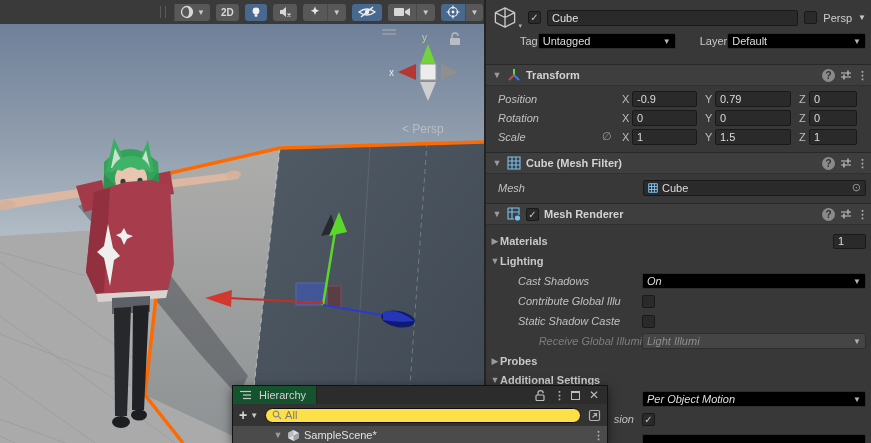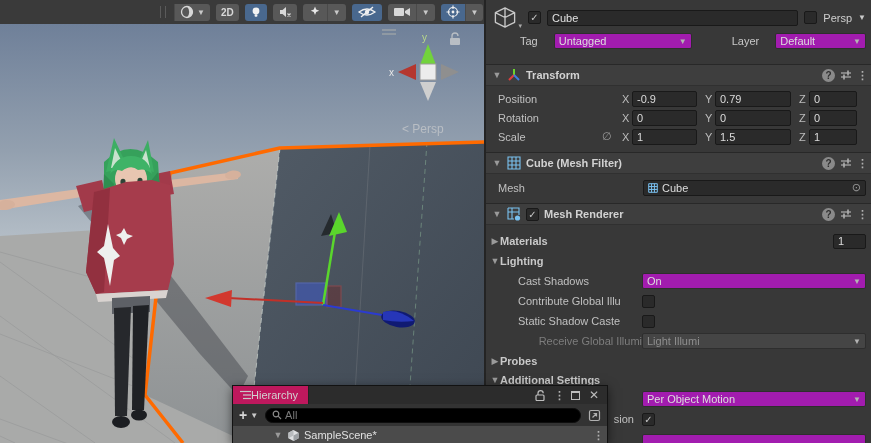--- a/index.html
+++ b/index.html
@@ -24,64 +24,64 @@
   .scene svg { display:block; }
   .persp-label { fill:#b9bec4; font-size:12px; }
   .axis-label { font-size:10px; }
 
   
   .inspector { position:absolute; left:484px; top:0; width:387px; height:443px;
     background:#383838; border-left:2px solid #242424; padding-top:5px; }
   .irow { display:flex; align-items:center; padding-left:12px; padding-right:5px; }
   .head-row1 { height:25px; gap:6px; padding-left:6px; }
   .obj-icon-wrap { position:relative; width:30px; height:25px; }
-  .head-row2 { height:22px; gap:16px; padding-left:34px; }
+  .head-row2 { height:22px; gap:0; padding-left:34px; }
   .namefield { flex:1; height:16px; background:#2a2a2a; border:1px solid #191919; border-radius:2px;
     color:#e2e2e2; padding:0 4px; display:flex; align-items:center; }
   .check { width:13px; height:13px; background:#2a2a2a; border:1px solid #191919; border-radius:2px;
     color:#c6c6c6; font-size:10px; line-height:11px; text-align:center; }
-  .dropdown { height:16px; background:#a21caf; border:1px solid #2e2e2e; border-radius:2px;
+  .dropdown { height:16px; background:#000000; border:1px solid #2e2e2e; border-radius:2px;
     color:#dedede; padding:0 4px; display:flex; align-items:center; justify-content:space-between; }
   .dropdown .tb-caret { color:#b4b4b4; }
   .dropdown.disabled { background:#454545; color:#8e8e8e; }
   .comp-head { height:22px; background:#3e3e3e; border-top:1px solid #282828; border-bottom:1px solid #303030;
     display:flex; align-items:center; gap:5px; padding:0 6px; }
   .comp-title { font-weight:bold; color:#d2d2d2; flex:1; }
   .fold { color:#9a9a9a; font-size:9px; width:10px; text-align:center; }
   .help-ic { width:13px; height:13px; border-radius:50%; background:#8a8a8a; color:#2e2e2e;
     font-weight:bold; font-size:10px; text-align:center; line-height:13px; }
   .kebab { color:#b0b0b0; font-weight:bold; letter-spacing:0; width:8px; text-align:center; }
-  .plabel { width:124px; color:#c0c0c0; white-space:nowrap; overflow:hidden; }
+  .plabel { width:124px; color:#c0c0c0; white-space:nowrap; overflow:hidden;font-style:italic; }
   .plabel.ind { padding-left:20px; width:144px; }
   .plabel.dis { color:#7d7d7d;text-align:right; }
   .vrow { height:19px; }
   .axch { width:10px; color:#bdbdbd; }
   .vfield { height:16px; background:#2a2a2a; border:1px solid #191919; border-radius:2px;
     color:#dcdcdc; padding:0 4px; display:flex; align-items:center; margin-right:8px; }
   .vf1 { width:65px; } .vf2 { width:76px; } .vf3 { width:48px; margin-right:0; }
   .grp { font-weight:bold; color:#c9c9c9; }
   .objfield { flex:1; height:16px; background:#2a2a2a; border:1px solid #191919; border-radius:2px;
     color:#dedede; padding:0 4px; display:flex; align-items:center; gap:4px; }
   .picker { margin-left:auto; color:#9a9a9a; font-size:11px; }
   .matcount { margin-left:auto; width:33px; height:15px; background:#2a2a2a; border:1px solid #191919;
     border-radius:2px; color:#dcdcdc; padding:0 4px; display:flex; align-items:center; }
-  .field-area { flex:1; }
+  .field-area { flex:1;font-style:italic; }
   .mini-caret-under { position:absolute; right:0; bottom:0; font-size:7px; color:#aaa; }
 
   
   .hier { position:absolute; left:232px; top:385px; width:376px; height:58px; z-index:10;
     background:#383838; border:1px solid #121212; box-shadow:0 3px 10px rgba(0,0,0,.55); }
   .hier-titlebar { height:18px; background:#2c2c2c; display:flex; align-items:center; }
-  .hier-tab { height:18px; background:#be185d; display:flex; align-items:center; gap:0;
+  .hier-tab { height:18px; background:#14532d; display:flex; align-items:center; gap:8px;
     padding:0 10px 0 7px; color:#d2d2d2; border-right:1px solid #222; }
   .hier-ticons { margin-left:auto; display:flex; align-items:center; gap:9px; padding-right:8px; color:#bdbdbd; }
   .maxi { width:9px; height:9px; border:1px solid #bdbdbd; border-top-width:2px; }
   .hier-toolbar { height:22px; background:#333333; display:flex; align-items:center; padding:0 6px; gap:3px; }
   .plus { color:#d6d6d6; font-size:14px; font-weight:bold; line-height:14px; }
-  .searchbox { flex:1; height:15px; background:#000000; border:1px solid #0e0e0e; border-radius:8px;
+  .searchbox { flex:1; height:15px; background:#fde047; border:1px solid #0e0e0e; border-radius:8px;
     margin:0 4px; display:flex; align-items:center; gap:3px; padding:0 6px; color:#7a7a7a; }
   .hier-row { height:18px; background:#4b4b4b; display:flex; align-items:center; gap:4px; padding-left:40px; }
   .hier-row .lbl { color:#e0e0e0; }
   .hier-row .kebab { margin-left:auto; margin-right:6px; }
 
   .icon12 { width:12px; height:12px; flex:none; }
   .icon14 { width:14px; height:14px; flex:none; }
 </style>
 </head>
 <body>

